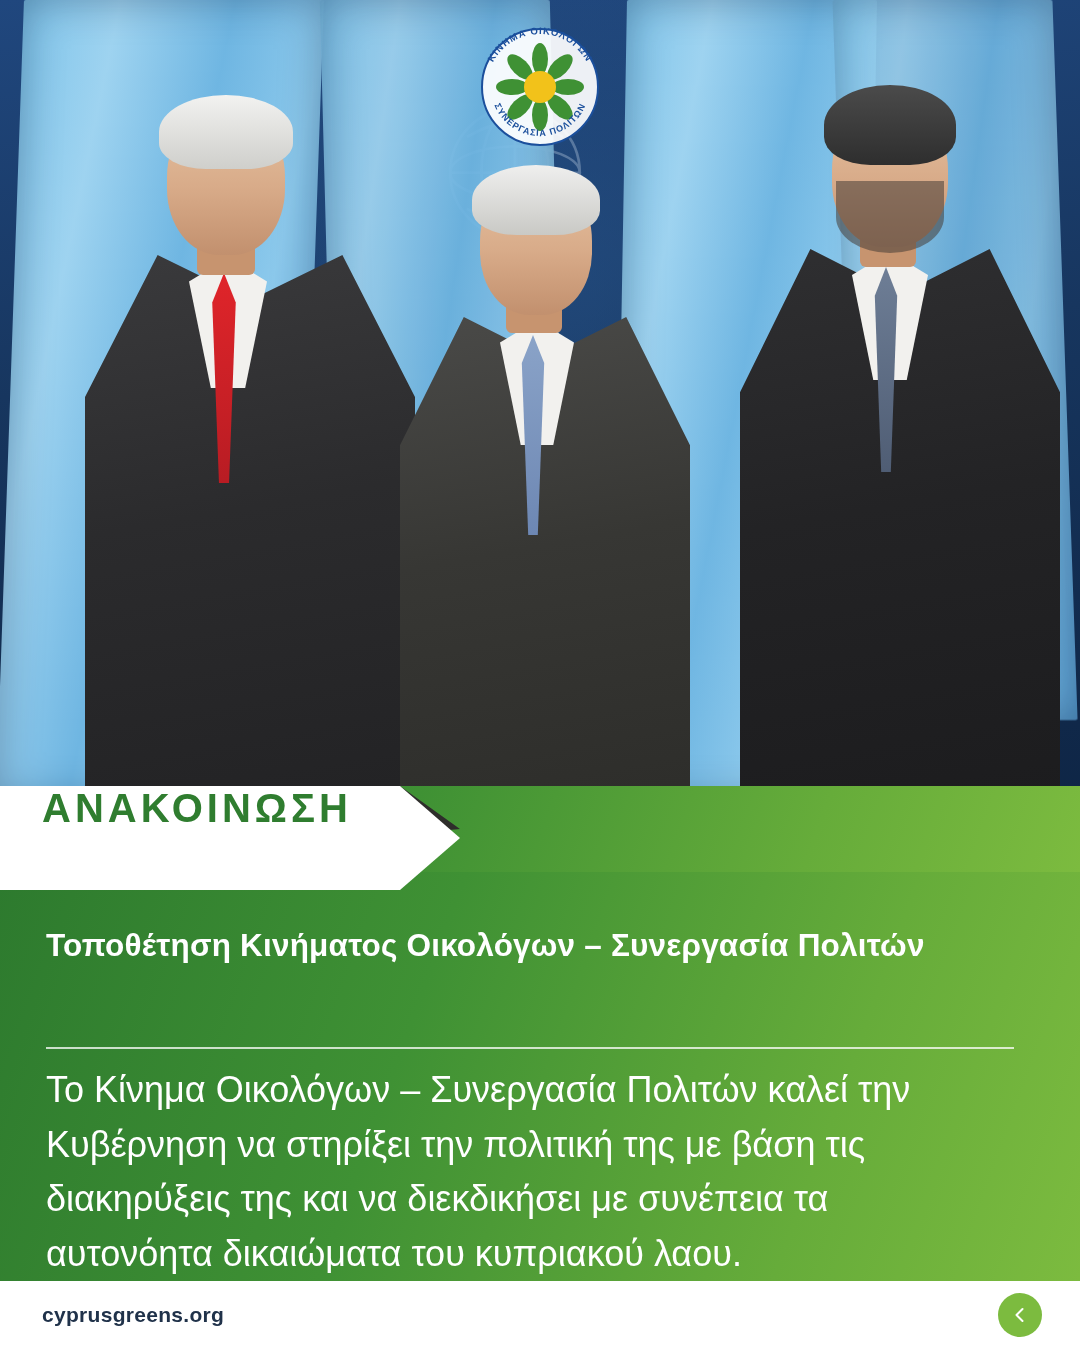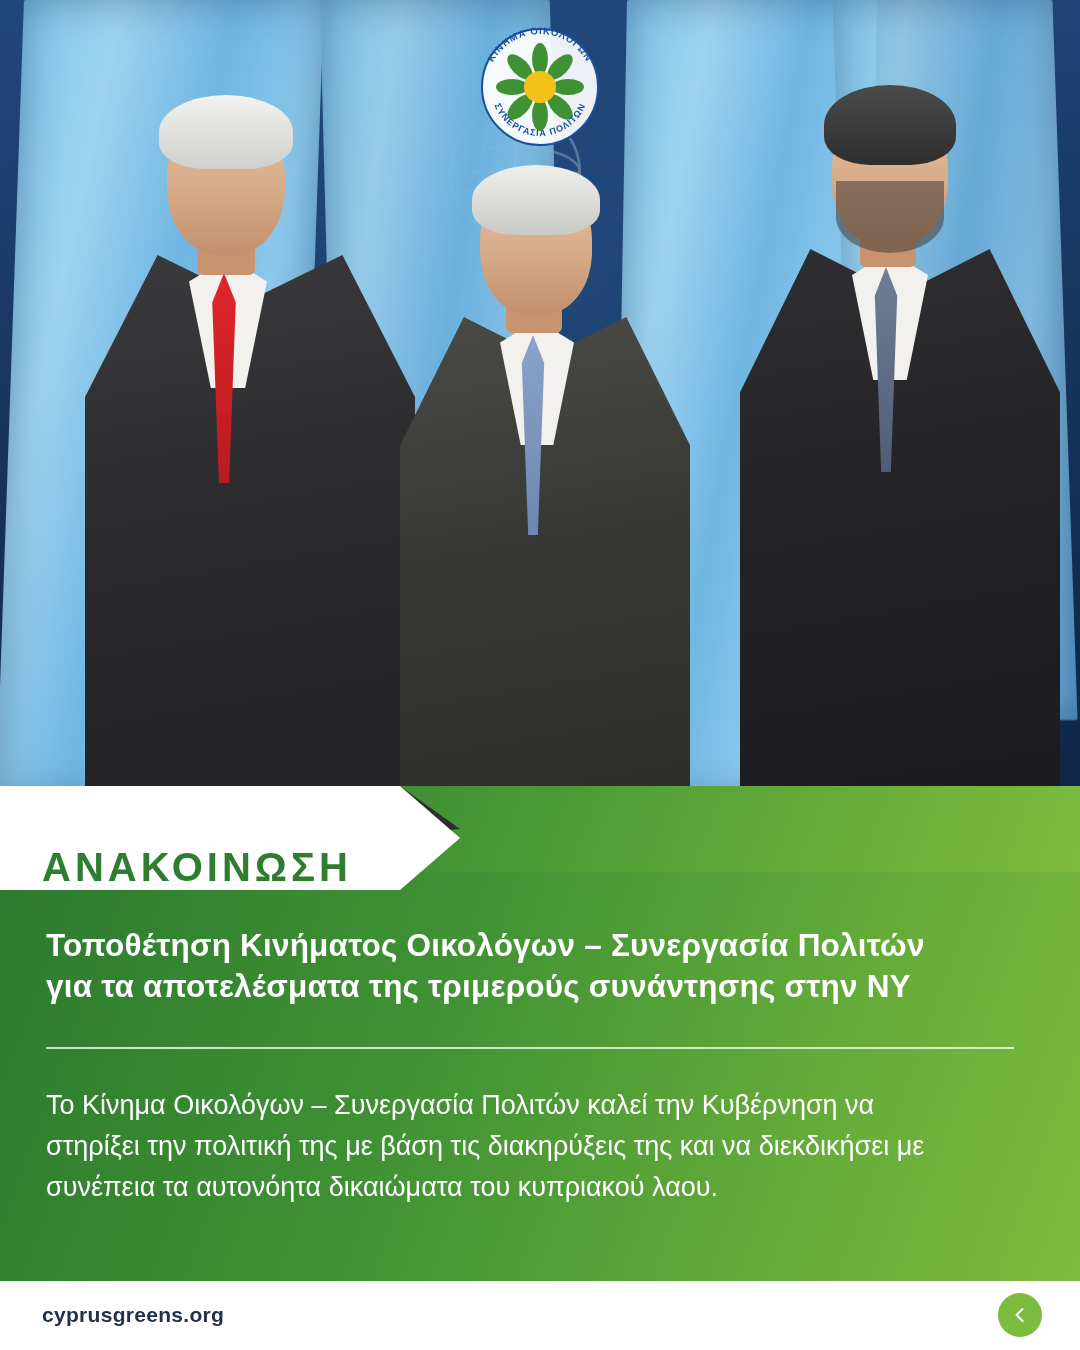--- a/index.html
+++ b/index.html
@@ -154,21 +154,21 @@
     z-index: 25;
   }
   .banner-white {
     position: absolute;
     left: 0; top: 0;
     width: 460px;
     height: 104px;
     background: #ffffff;
     clip-path: polygon(0 0, 400px 0, 460px 52px, 400px 104px, 0 104px);
     display: flex;
-    align-items: flex-end;
+    align-items: flex-start;
   }
   .banner-white span {
     margin-left: 42px;
     font-size: 40px;
     font-weight: bold;
     letter-spacing: 4px;
     color: #2f7d2f;
   }
 
   
@@ -205,24 +205,24 @@
     position: absolute;
     left: 46px;
     top: 176px;
     width: 968px;
     height: 2px;
     background: rgba(255,255,255,0.75);
   }
   .subtext {
     position: absolute;
     left: 46px;
-    top: 214px;
+    top: 192px;
     width: 900px;
     color: #ffffff;
-    font-size: 27px;
+    font-size: 36px;
     line-height: 1.52;
     font-weight: 400;
   }
 
   
   .footer {
     position: absolute;
     left: 0;
     top: 1281px;
     width: 1080px;
@@ -383,21 +383,20 @@
         <textPath href="#arcBot" startOffset="50%" text-anchor="middle">ΣΥΝΕΡΓΑΣΙΑ ΠΟΛΙΤΩΝ</textPath>
       </text>
     </svg>
   </div>
 
   <div class="green">
     <div class="green-top-wedge"></div>
 
     <div class="headline">
       <div>Τοποθέτηση Κινήματος Οικολόγων – Συνεργασία Πολιτών</div>
-      <div>για τα αποτελέσματα της τριμερούς συνάντησης στην ΝΥ</div>
     </div>
 
     <div class="rule"></div>
 
     <div class="subtext">Το Κίνημα Οικολόγων – Συνεργασία Πολιτών καλεί την Κυβέρνηση να στηρίξει την πολιτική της με βάση τις διακηρύξεις της και να διεκδικήσει με συνέπεια τα αυτονόητα δικαιώματα του κυπριακού λαου.</div>
   </div>
 
   <div class="banner-row">
     <div class="banner-white">
       <span>ΑΝΑΚΟΙΝΩΣΗ</span>

